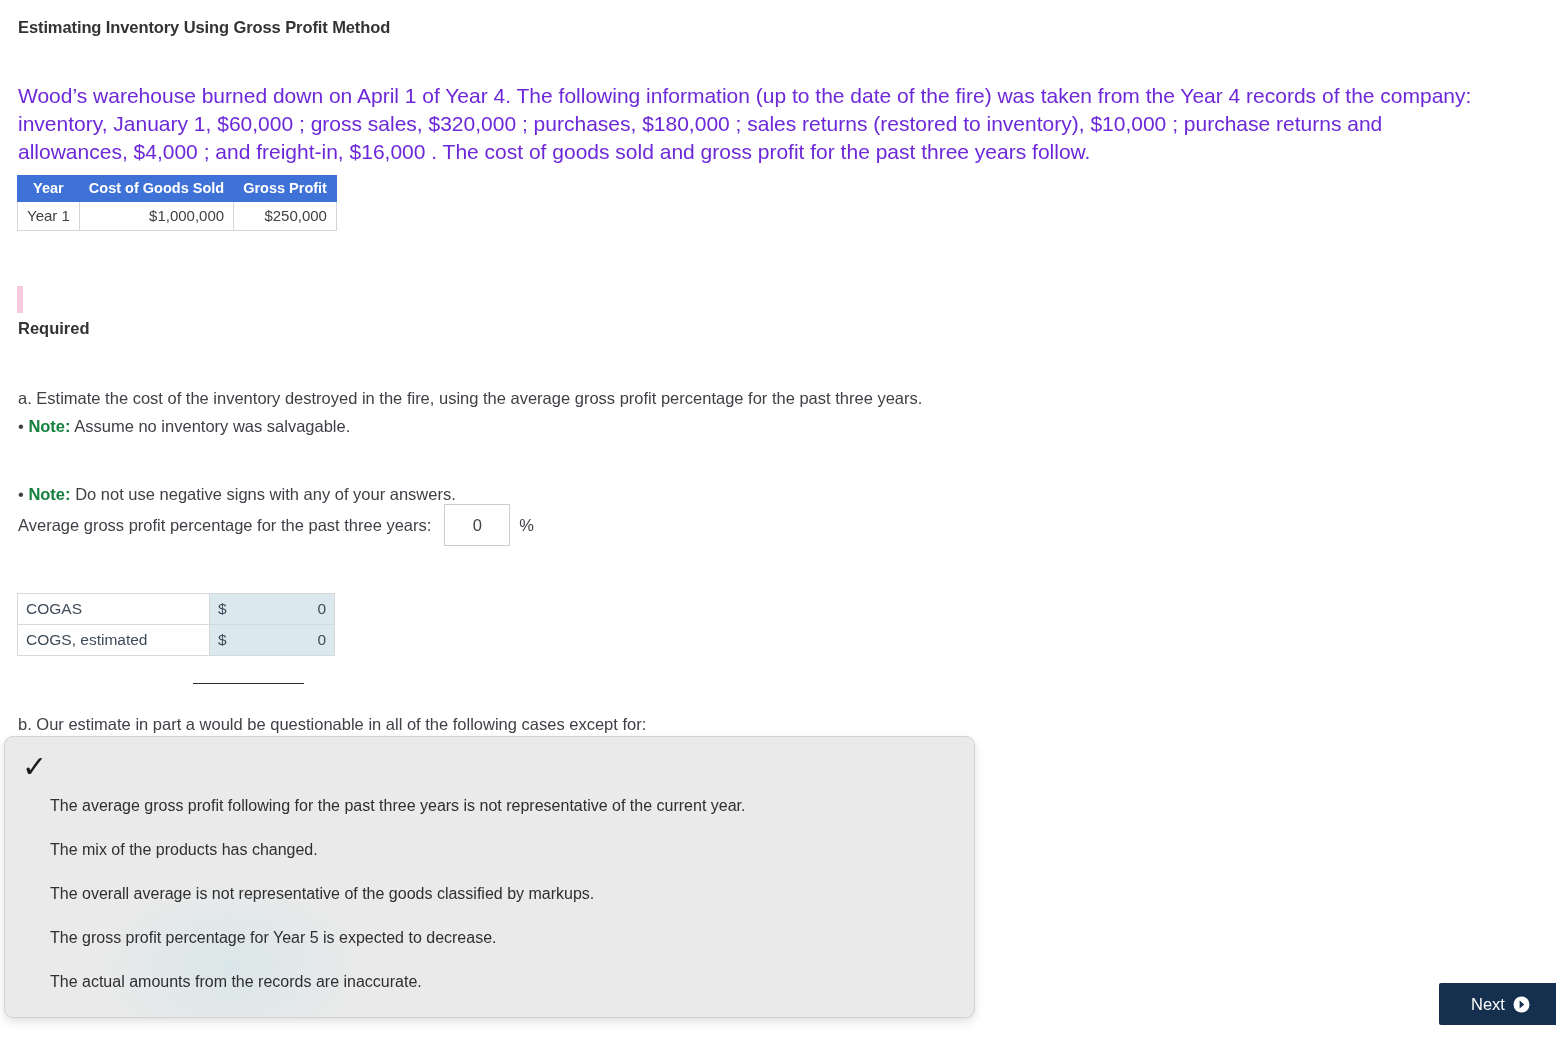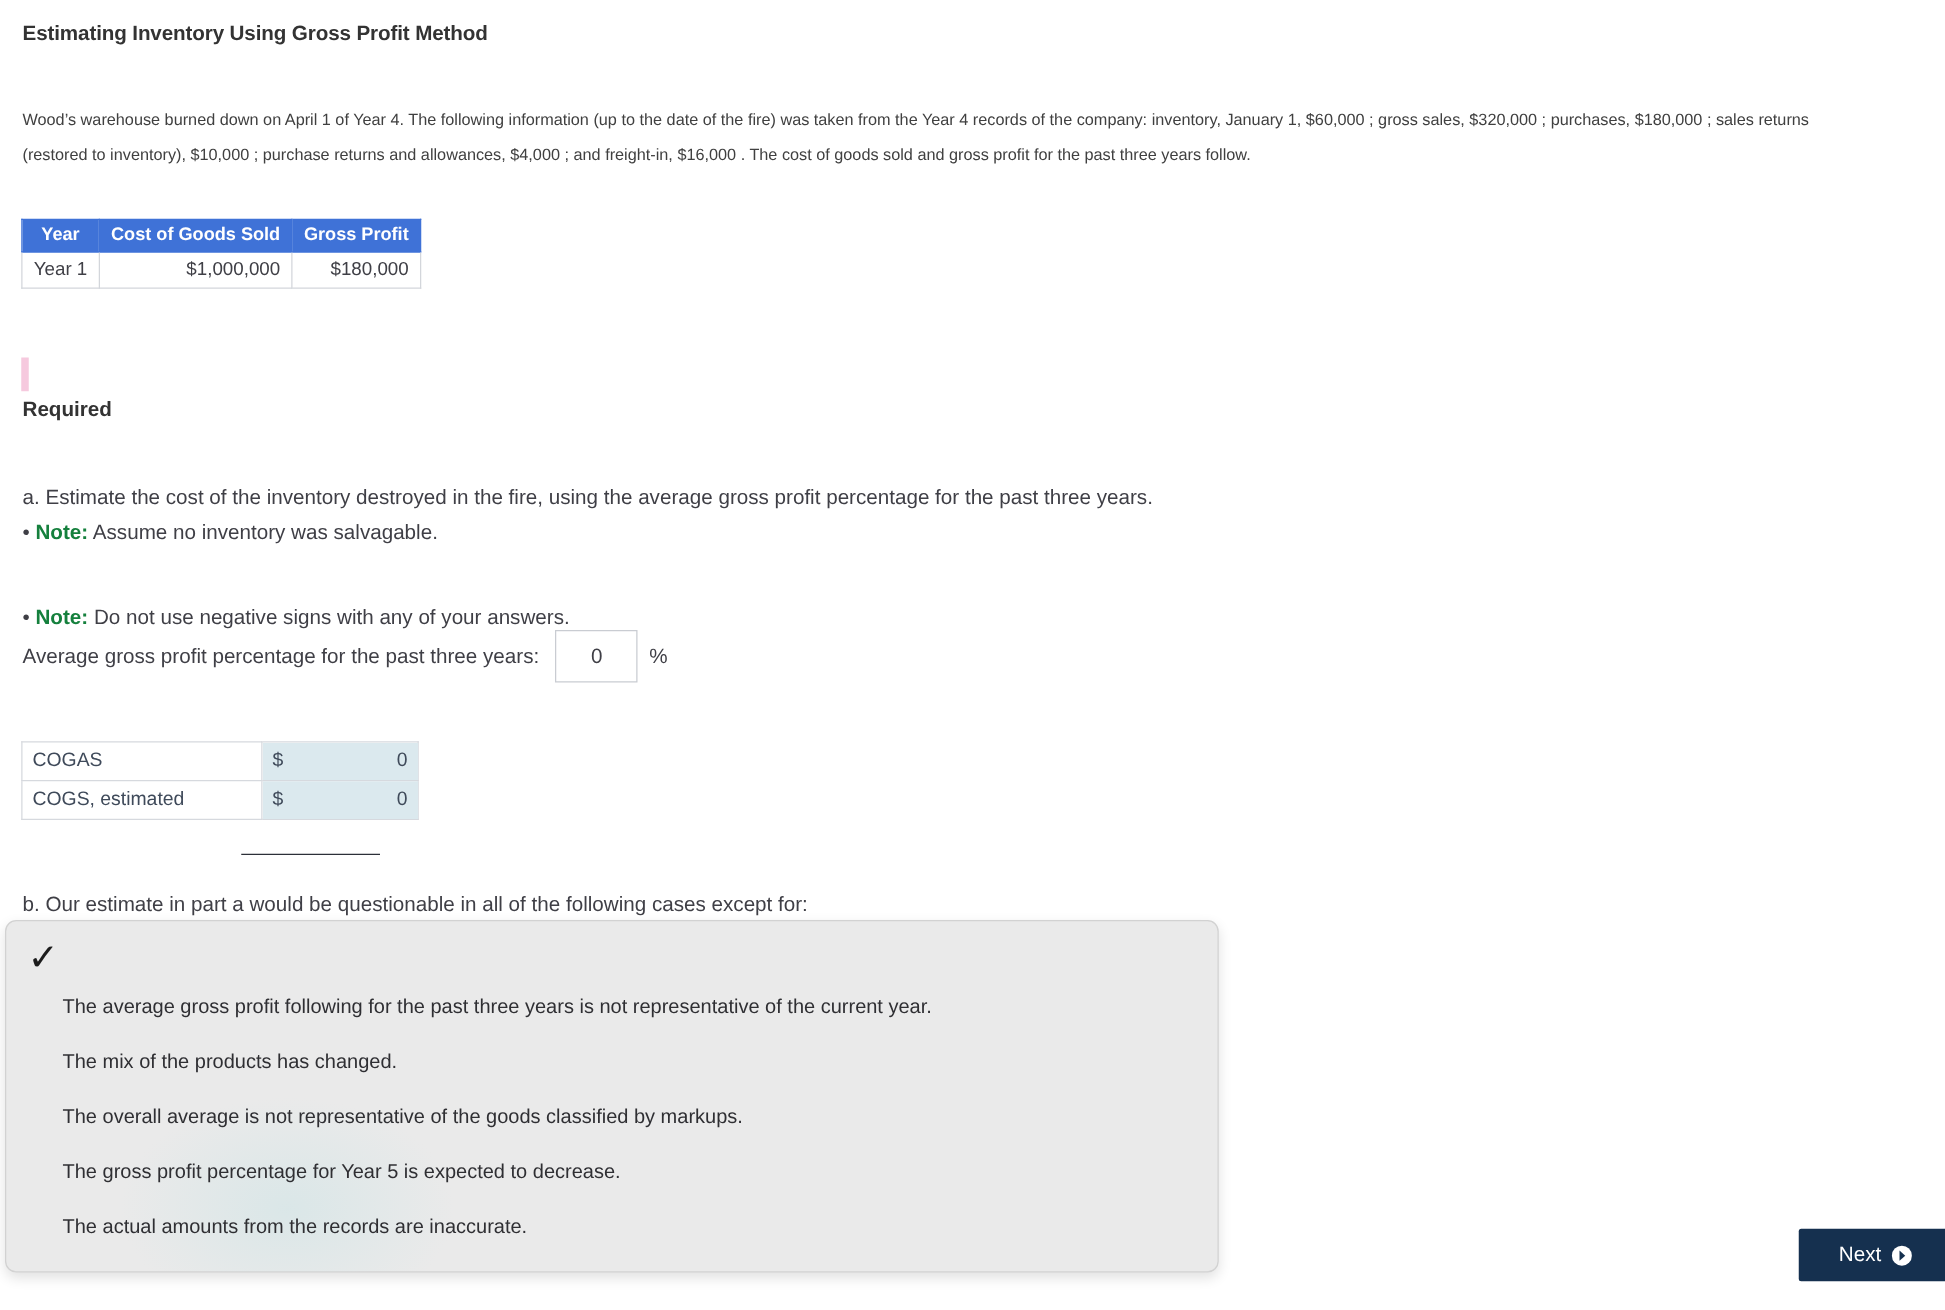--- a/index.html
+++ b/index.html
@@ -27,23 +27,23 @@
     color: #333333;
     letter-spacing: -0.1px;
   }
 
   
   .intro {
     position: absolute;
     left: 18px;
     top: 82px;
     width: 1470px;
-    font-size: 13px;
+    font-size: 21px;
     line-height: 28px;
-    color: #404040;
+    color: #6d28d9;
   }
 
   
   .years-table {
     position: absolute;
     left: 17px;
     top: 175px;
     border-collapse: collapse;
     font-size: 15px;
   }
@@ -269,21 +269,21 @@
     <tr>
       <th class="c-year">Year</th>
       <th class="c-num">Cost of Goods Sold</th>
       <th class="c-num">Gross Profit</th>
     </tr>
   </thead>
   <tbody>
     <tr>
       <td class="label">Year 1</td>
       <td class="num">$1,000,000</td>
-      <td class="num">$180,000</td>
+      <td class="num">$250,000</td>
     </tr>
   </tbody>
 </table>
 
 <div class="pink-marker"></div>
 
 <div class="required-head">Required</div>
 
 <div class="req-line req-a">a. Estimate the cost of the inventory destroyed in the fire, using the average gross profit percentage for the past three years.</div>
 

